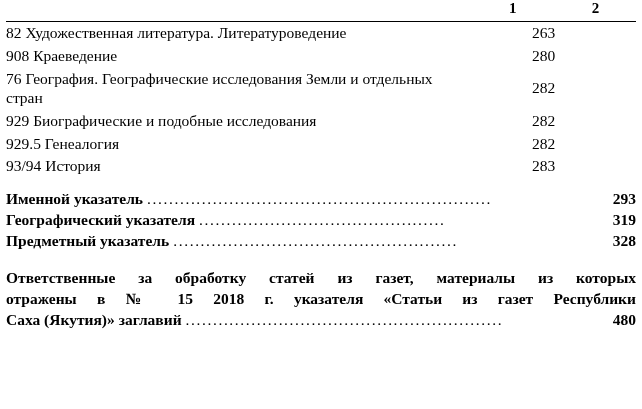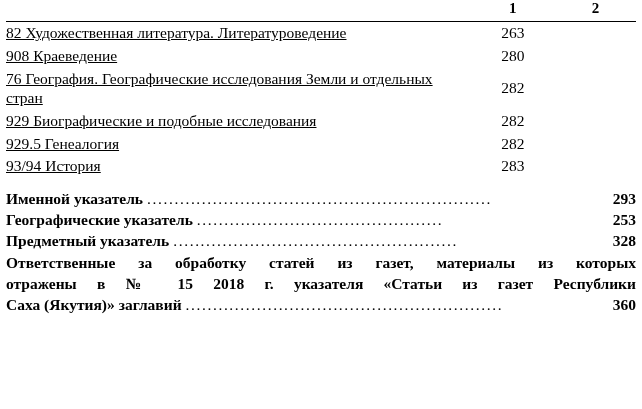--- a/index.html
+++ b/index.html
@@ -48,27 +48,26 @@
     height: 0;
   }
 
   table.toc td {
     font-size: 15.5px;
     line-height: 1.22;
     padding: 2px 0 2px 0;
     vertical-align: middle;
   }
   table.toc td.num {
-    text-align: center;
+    text-align: right;
     vertical-align: middle;
   }
   table.toc td.title {
     text-align: left;
     padding-right: 8px;
-    text-decoration: underline;
   }
 
   
   .indexes {
     margin-top: 11px;
   }
   .idx-row {
     display: flex;
     align-items: flex-end;
     font-weight: bold;
@@ -88,21 +87,21 @@
   }
   .idx-page { flex: 0 0 auto; }
 
   
   .block {
     font-weight: bold;
     font-size: 15.5px;
     line-height: 1.34;
     text-align: justify;
     text-align-last: justify;
-    margin-top: 1px;
+    margin-top: 16px;
   }
   .block .lastline {
     display: flex;
     align-items: baseline;
     white-space: nowrap;
   }
   .block .lastline .lbl { flex: 0 0 auto; }
   .block .lastline .dots {
     flex: 1 1 auto;
     overflow: hidden;
@@ -181,36 +180,36 @@
 
   <div class="indexes">
 
     <div class="idx-row">
       <span class="idx-label">Именной указатель</span>
       <span class="idx-dots">...............................................................</span>
       <span class="idx-page">293</span>
     </div>
 
     <div class="idx-row">
-      <span class="idx-label">Географические указатель</span>
+      <span class="idx-label">Географический указателя</span>
       <span class="idx-dots">.............................................</span>
-      <span class="idx-page">253</span>
+      <span class="idx-page">319</span>
     </div>
 
     <div class="idx-row">
       <span class="idx-label">Предметный указатель</span>
       <span class="idx-dots">....................................................</span>
       <span class="idx-page">328</span>
     </div>
 
   </div>
 
   <div class="block">
     <span class="blk-line">Ответственные за обработку статей из газет, материалы из которых</span>
     <span class="blk-line">отражены в № 15 2018 г. указателя «Статьи из газет Республики</span>
     <div class="lastline">
       <span class="lbl">Саха (Якутия)» заглавий</span>
       <span class="dots">..........................................................</span>
-      <span class="pg">360</span>
+      <span class="pg">480</span>
     </div>
   </div>
 
 </div>
 
 </body></html>

